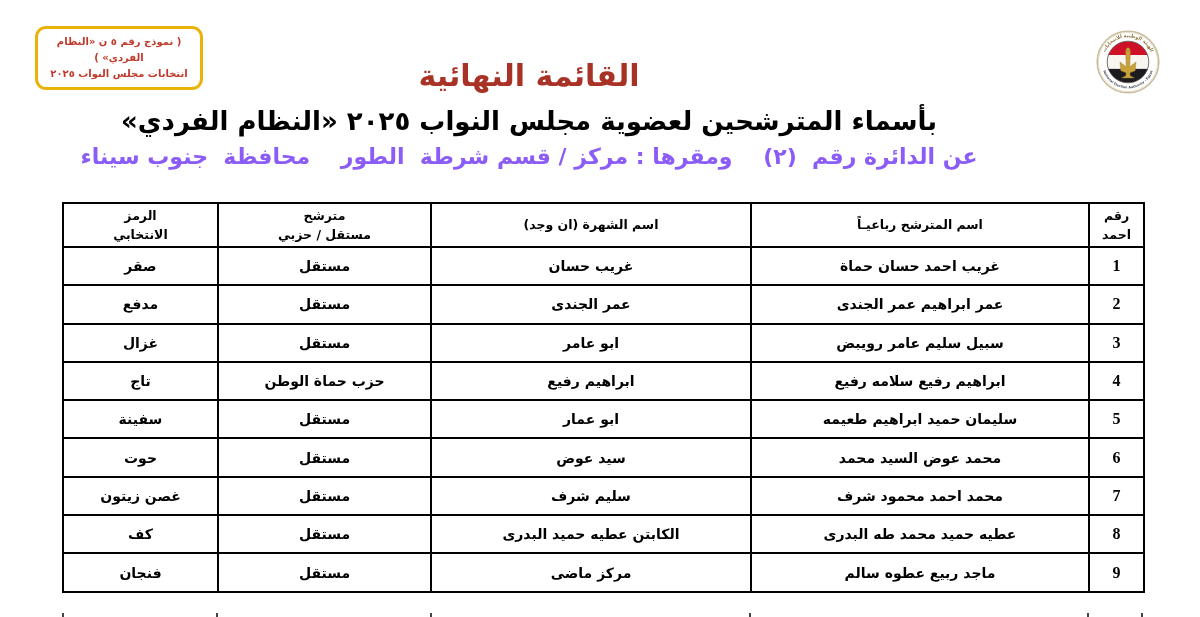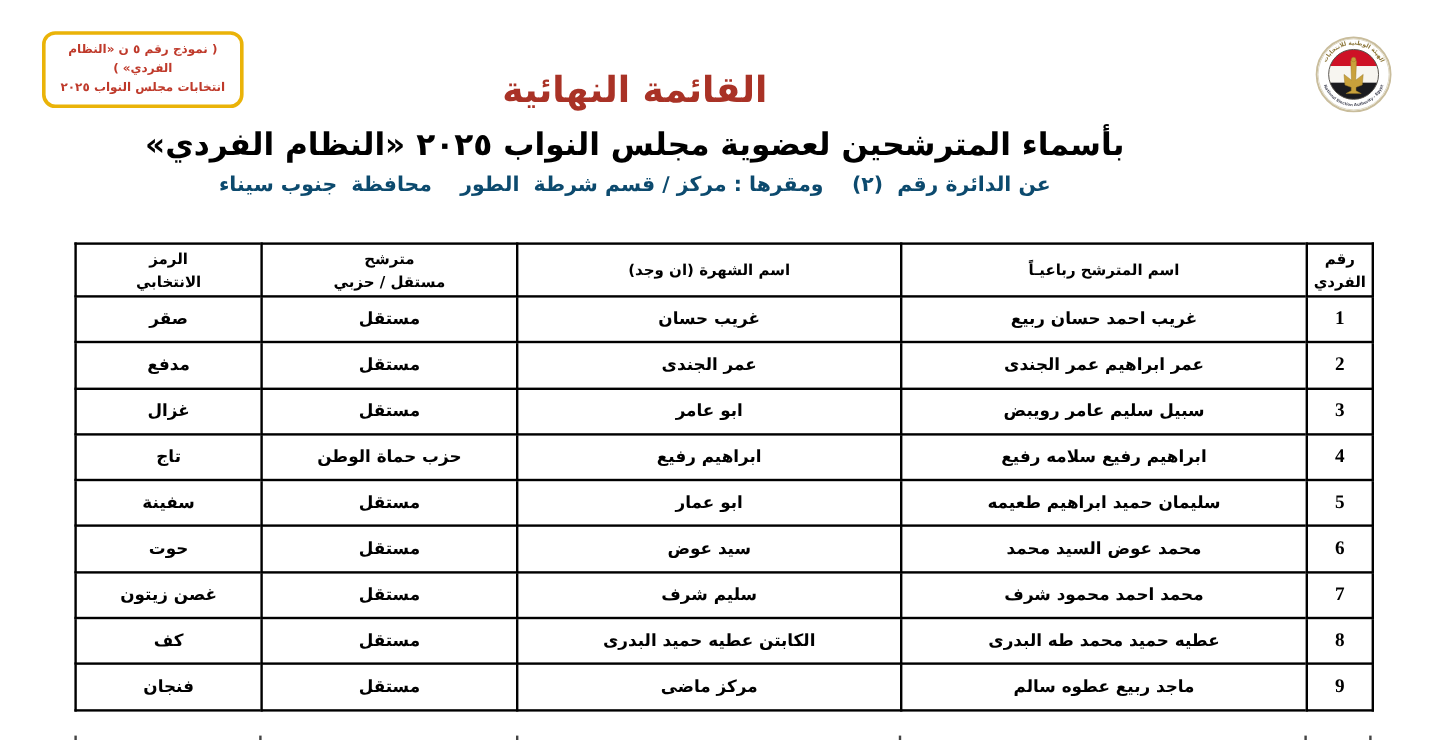--- a/index.html
+++ b/index.html
@@ -13,21 +13,21 @@
     border:3px solid #eab308;border-radius:11px;
     padding:5px 4px;text-align:center;direction:rtl;
     color:#bf3a2b;font-weight:bold;font-size:10px;line-height:1.6;
   }
   
   .seal{position:absolute;right:32px;top:22px;width:80px;height:80px;}
   
   .headings{position:absolute;left:0;top:0;width:1058px;text-align:center;direction:rtl;}
   .title{margin-top:58px;font-size:30px;font-weight:bold;color:#a93226;letter-spacing:.5px;}
   .subtitle{margin-top:13px;font-size:26px;font-weight:bold;color:#000;}
-  .district{margin-top:8px;font-size:17px;font-weight:bold;color:#0c4a6e;white-space:pre;}
+  .district{margin-top:8px;font-size:22px;font-weight:bold;color:#8b5cf6;white-space:pre;}
   
   .table-wrap{position:absolute;left:62px;top:202px;}
   table.candidates{border-collapse:collapse;table-layout:fixed;width:1081px;direction:rtl;}
   .candidates th,.candidates td{
     border:2px solid #000;text-align:center;vertical-align:middle;
     font-weight:bold;padding:0;color:#000;overflow:hidden;
   }
   .candidates th{height:42px;font-size:12.5px;line-height:1.55;white-space:pre-line;}
   .candidates td{height:36.3px;font-size:14px;}
   .candidates td.serial{font-family:"Liberation Serif",serif;font-size:16px;}
@@ -83,33 +83,33 @@
     <colgroup>
       <col style="width:55px">
         <col style="width:338px">
         <col style="width:320px">
         <col style="width:213px">
         <col style="width:155px">
     </colgroup>
     <thead>
       <tr>
         <th>رقم
-الفردي</th>
+احمد</th>
         <th>اسم المترشح رباعيـاً</th>
         <th>اسم الشهرة (ان وجد)</th>
         <th>مترشح
 مستقل / حزبي</th>
         <th>الرمز
 الانتخابي</th>
       </tr>
     </thead>
     <tbody>
         <tr>
           <td class="serial">1</td>
-          <td>غريب احمد حسان ربيع</td>
+          <td>غريب احمد حسان حماة</td>
           <td>غريب حسان</td>
           <td>مستقل</td>
           <td>صقر</td>
         </tr>
         <tr>
           <td class="serial">2</td>
           <td>عمر ابراهيم عمر الجندى</td>
           <td>عمر الجندى</td>
           <td>مستقل</td>
           <td>مدفع</td>

